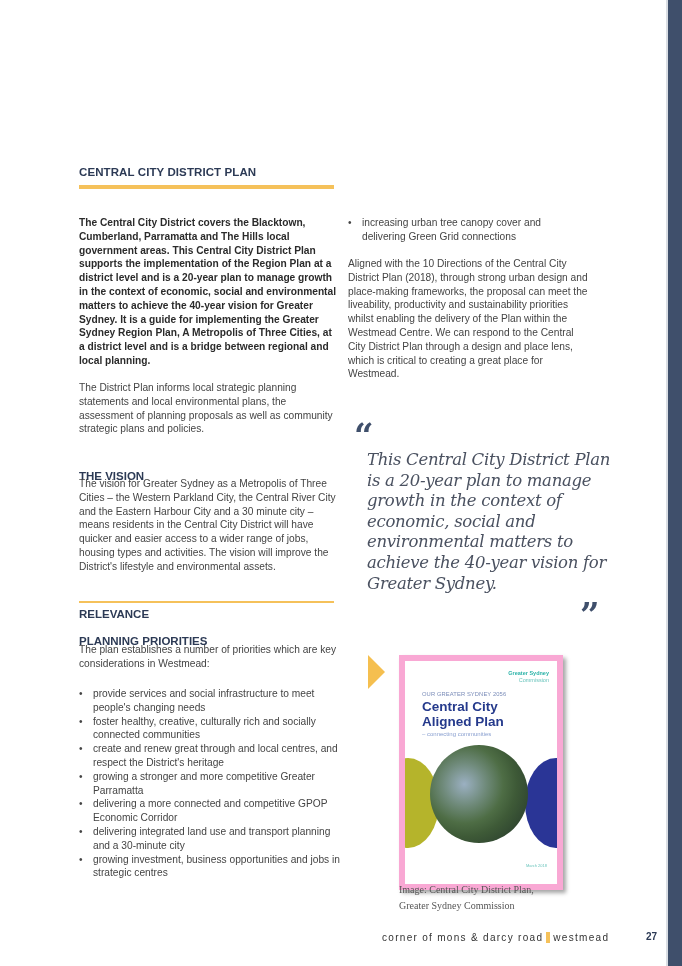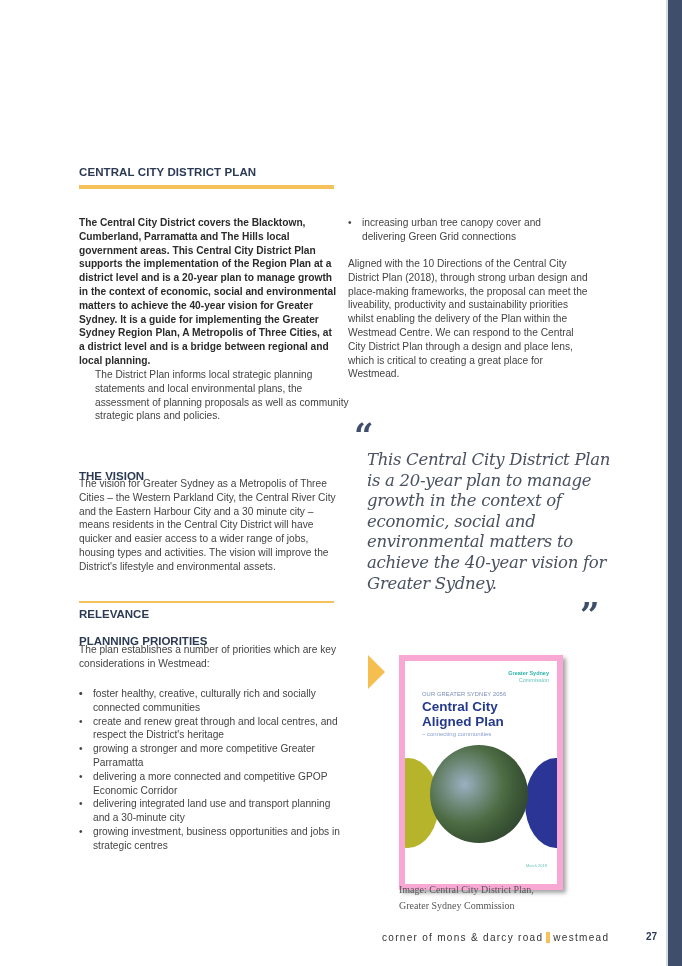--- a/index.html
+++ b/index.html
@@ -6,21 +6,21 @@
   body { width:682px; height:966px; background:#ffffff; position:relative; overflow:hidden;
          font-family:"Liberation Sans", sans-serif; color:#3a3a3a; }
   .sidebar { position:absolute; left:668px; top:0; width:14px; height:966px; background:#3f4f6b; }
   .sidebar-edge { position:absolute; left:666px; top:0; width:2px; height:966px; background:#d9dde3; }
 
   .h-main { position:absolute; left:79px; top:166px; font-weight:bold; font-size:11.5px; color:#2c3a55; letter-spacing:0.1px; }
   .rule-main { position:absolute; left:79px; top:185px; width:255px; height:4px; background:#f5c15a; }
 
   .intro { position:absolute; left:79px; top:216px; width:258px; font-weight:bold; font-size:10.2px; line-height:13.8px; color:#2b2b2b; }
   .para { position:absolute; width:258px; font-size:10.2px; line-height:13.8px; color:#444; }
-  .p-district { left:79px; top:368px;margin-left:16px; }
+  .p-district { left:79px; top:381px; }
   .h-sub { position:absolute; left:79px; font-weight:bold; font-size:11.5px; color:#2c3a55;margin-top:21px; }
   .h-vision { top:449px; }
   .p-vision { left:79px; top:477px; }
   .h-relevance { top:587px; }
   .rule-rel { position:absolute; left:79px; top:601px; width:255px; height:2px; background:#f5c15a; }
   .h-priorities { top:614px; }
   .p-priorities { left:79px; top:643px; }
 
   ul.bullets { position:absolute; margin:0; padding:0; list-style:none; font-size:10.2px; line-height:13.8px; color:#444; }
   ul.bullets li { position:relative; padding-left:14px; margin:0; }
@@ -69,21 +69,21 @@
 <div class="h-sub h-vision">THE VISION</div>
 <div class="para p-vision">The vision for Greater Sydney as a Metropolis of Three Cities – the Western Parkland City, the Central River City and the Eastern Harbour City and a 30 minute city – means residents in the Central City District will have quicker and easier access to a wider range of jobs, housing types and activities. The vision will improve the District's lifestyle and environmental assets.</div>
 
 <div class="h-sub h-relevance">RELEVANCE</div>
 <div class="rule-rel"></div>
 
 <div class="h-sub h-priorities">PLANNING PRIORITIES</div>
 <div class="para p-priorities">The plan establishes a number of priorities which are key considerations in Westmead:</div>
 
 <ul class="bullets ul-left">
-  <li><span class="dot">•</span></li>
+  <li><span class="dot">•</span><span>provide services and social infrastructure to meet people's changing needs</span></li>
   <li><span class="dot">•</span><span>foster healthy, creative, culturally rich and socially connected communities</span></li>
   <li><span class="dot">•</span><span>create and renew great through and local centres, and respect the District's heritage</span></li>
   <li><span class="dot">•</span><span>growing a stronger and more competitive Greater Parramatta</span></li>
   <li><span class="dot">•</span><span>delivering a more connected and competitive GPOP Economic Corridor</span></li>
   <li><span class="dot">•</span><span>delivering integrated land use and transport planning and a 30-minute city</span></li>
   <li><span class="dot">•</span><span>growing investment, business opportunities and jobs in strategic centres</span></li>
 </ul>
 
 <ul class="bullets ul-right">
   <li><span class="dot">•</span><span>increasing urban tree canopy cover and delivering Green Grid connections</span></li>

